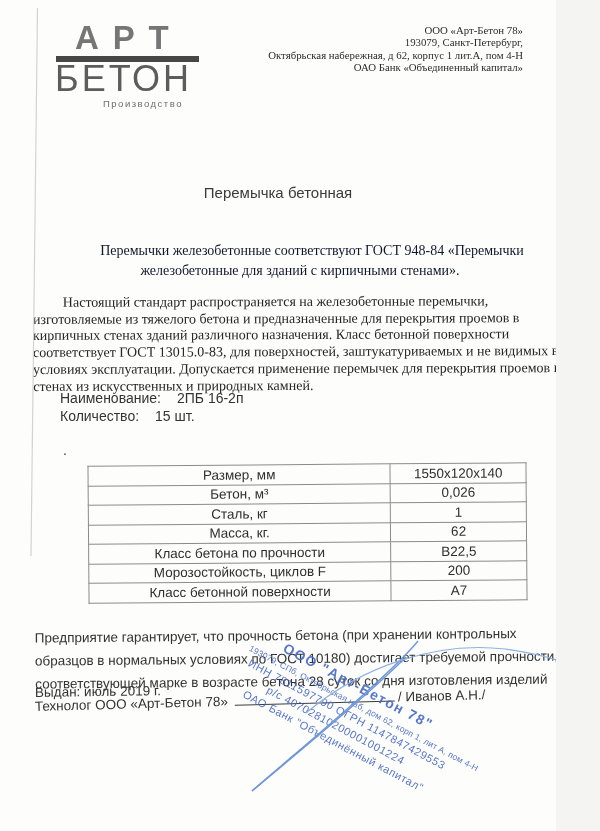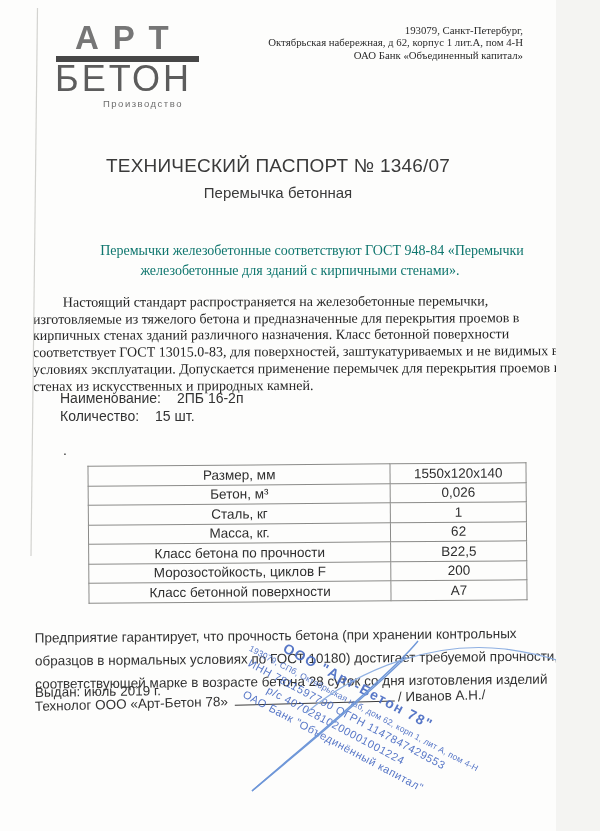--- a/index.html
+++ b/index.html
@@ -55,21 +55,21 @@
   }
   .doc-subtitle {
     position: absolute; left: 0; right: 0; top: 184px;
     text-align: center; font-size: 15px; color: #3a3a3a;
   }
 
   
   .p-gost {
     position: absolute; left: 50px; top: 227px; width: 500px;
     font-size: 14px; line-height: 19.5px; text-align: center;
-    text-indent: 24px; color: #0f766e;
+    text-indent: 24px; color: #0f172a;
   }
   .p-standard {
     position: absolute; left: 33px; top: 280px; width: 535px;
     font-size: 14px; line-height: 16.7px; text-align: left;
     text-indent: 30px; color: #262626;
     transform: rotate(-0.2deg);
   }
 
   
   .fields {
@@ -147,26 +147,26 @@
 <div class="page">
 
   <div class="logo">
     <span class="logo-art">АРТ</span>
     <span class="logo-bar"></span>
     <span class="logo-beton">БЕТОН</span>
     <span class="logo-tagline">Производство</span>
   </div>
 
   <div class="company serif">
+    <div>ООО «Арт-Бетон 78»</div>
     <div>193079, Санкт-Петербург,</div>
     <div>Октябрьская набережная, д 62, корпус 1 лит.А, пом 4-Н</div>
     <div>ОАО Банк «Объединенный капитал»</div>
   </div>
 
-  <div class="doc-title sans">ТЕХНИЧЕСКИЙ ПАСПОРТ № 1346/07</div>
   <div class="doc-subtitle sans">Перемычка бетонная</div>
 
   <p class="p-gost serif">Перемычки железобетонные соответствуют ГОСТ 948-84 «Перемычки железобетонные для зданий с кирпичными стенами».</p>
   <p class="p-standard serif">Настоящий  стандарт распространяется на железобетонные перемычки, изготовляемые из тяжелого бетона и предназначенные для перекрытия проемов в кирпичных стенах зданий различного назначения. Класс бетонной поверхности соответствует ГОСТ 13015.0-83, для поверхностей, заштукатуриваемых и не видимых в условиях эксплуатации. Допускается применение перемычек для перекрытия проемов в стенах из искусственных и природных камней.</p>
 
   <div class="fields sans">
     <div class="field-row">
       <span class="field-label">Наименование:</span><span>2ПБ 16-2п</span>
     </div>
     <div class="field-row">

